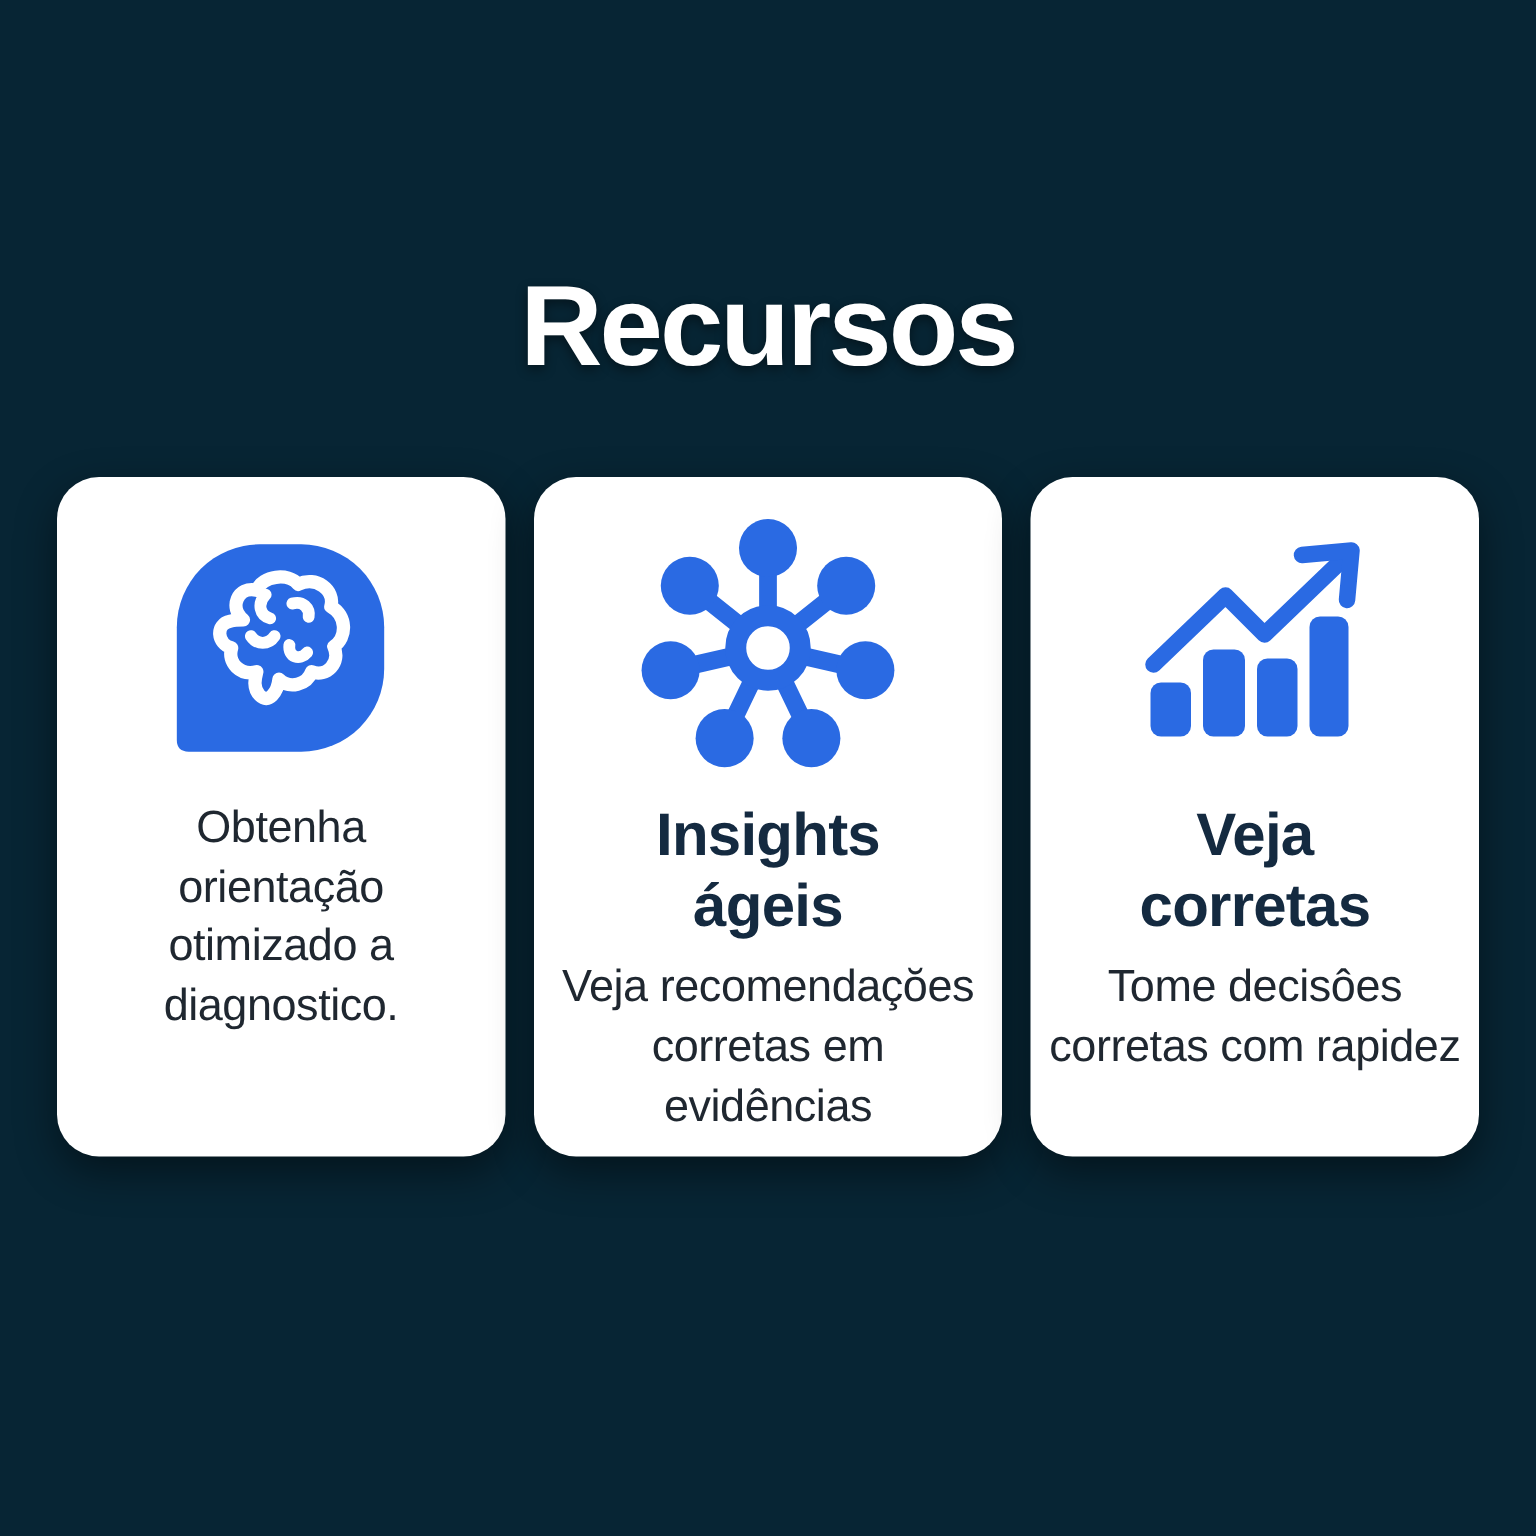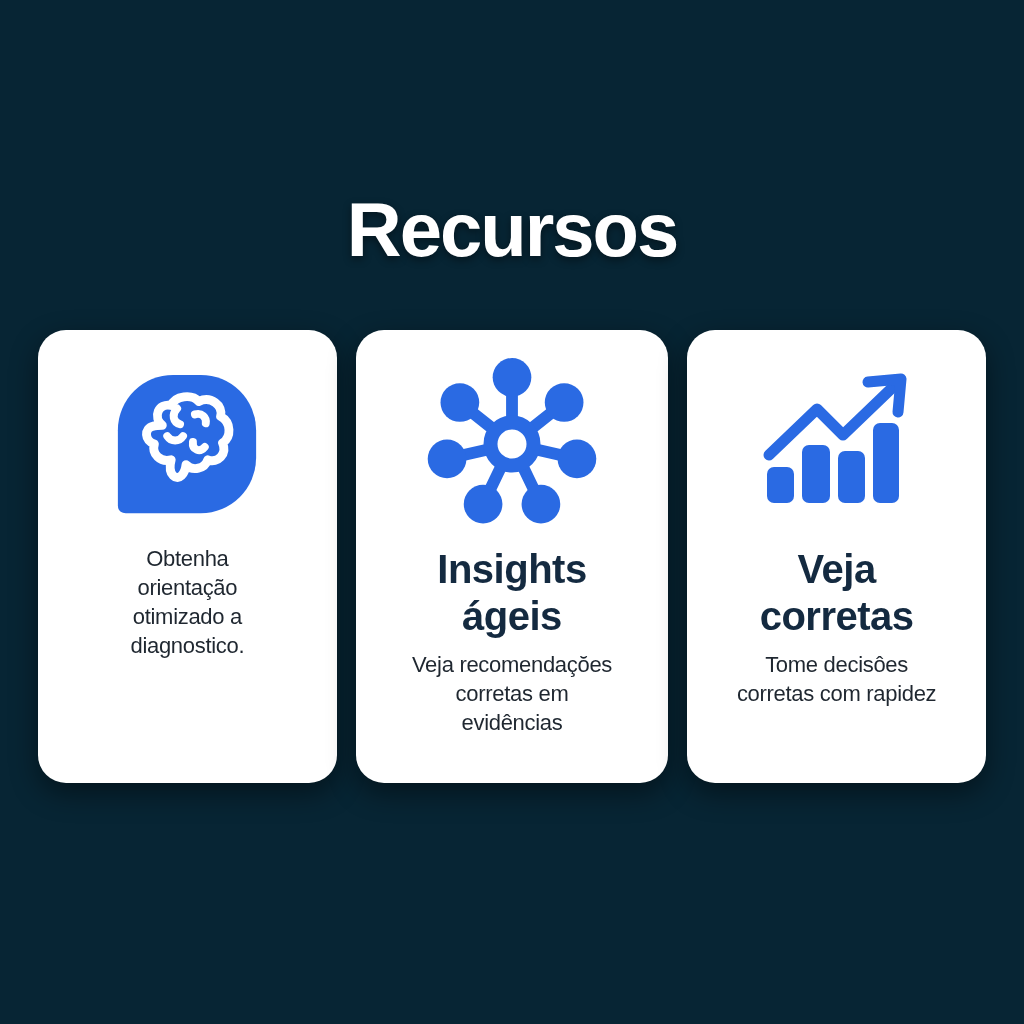--- a/index.html
+++ b/index.html
@@ -13,21 +13,21 @@
   *{box-sizing:border-box;}
   html,body{margin:0;padding:0;}
   body{
     width:1024px;height:1024px;
     background:var(--page-bg);
     font-family:"Liberation Sans", sans-serif;
     overflow:hidden;
   }
   .stage{width:1024px;height:1024px;position:relative;}
   .page-title{
-    margin:12px;
+    margin:0;
     padding-top:180px;
     text-align:center;
     font-size:76px;
     font-weight:700;
     line-height:1;
     letter-spacing:-2px;
     color:var(--heading-color);
     text-shadow:0 3px 8px rgba(0,0,0,.45);
   }
   .cards{
@@ -58,21 +58,21 @@
     margin:12px 0 0;
     font-size:40px;
     font-weight:700;
     color:var(--title-color);
     text-align:center;
     line-height:1.18;
     letter-spacing:-0.5px;
   }
   .card-body{
     margin:10px 0 0;
-    font-size:22px;
+    font-size:30px;
     font-weight:400;
     color:var(--body-text);
     text-align:center;
     line-height:1.32;
     letter-spacing:-0.3px;
   }
   .line{display:block;}
   
   .accent-fill{fill:var(--accent);}
   .accent-stroke{stroke:var(--accent);fill:none;stroke-linecap:round;stroke-linejoin:round;}

